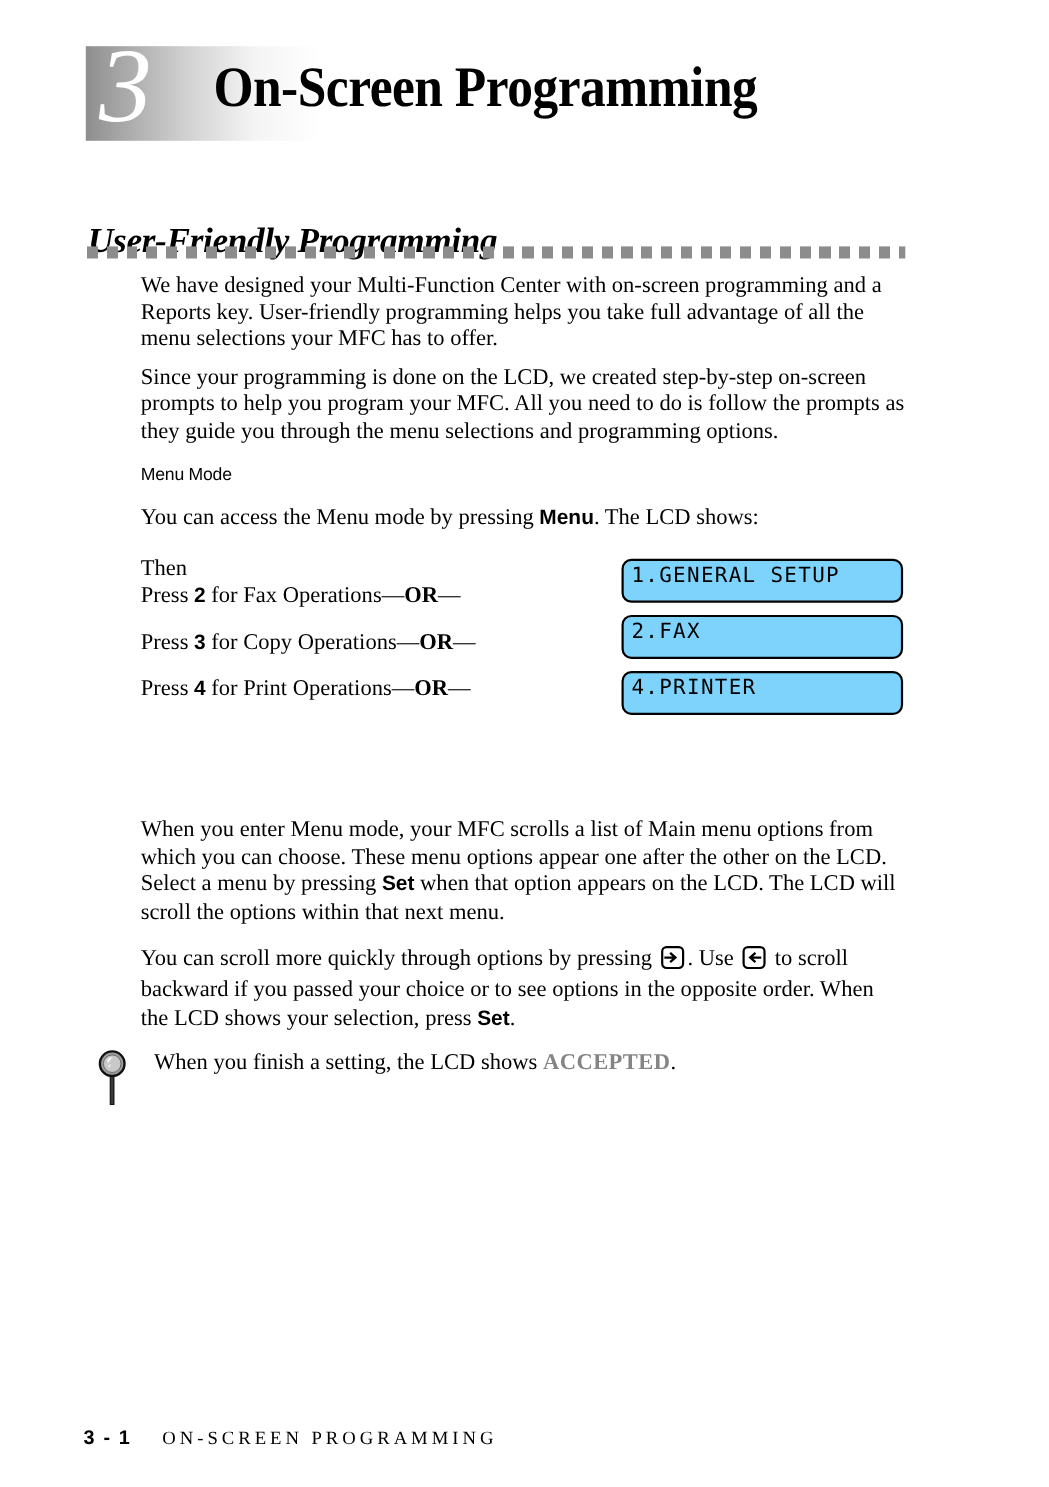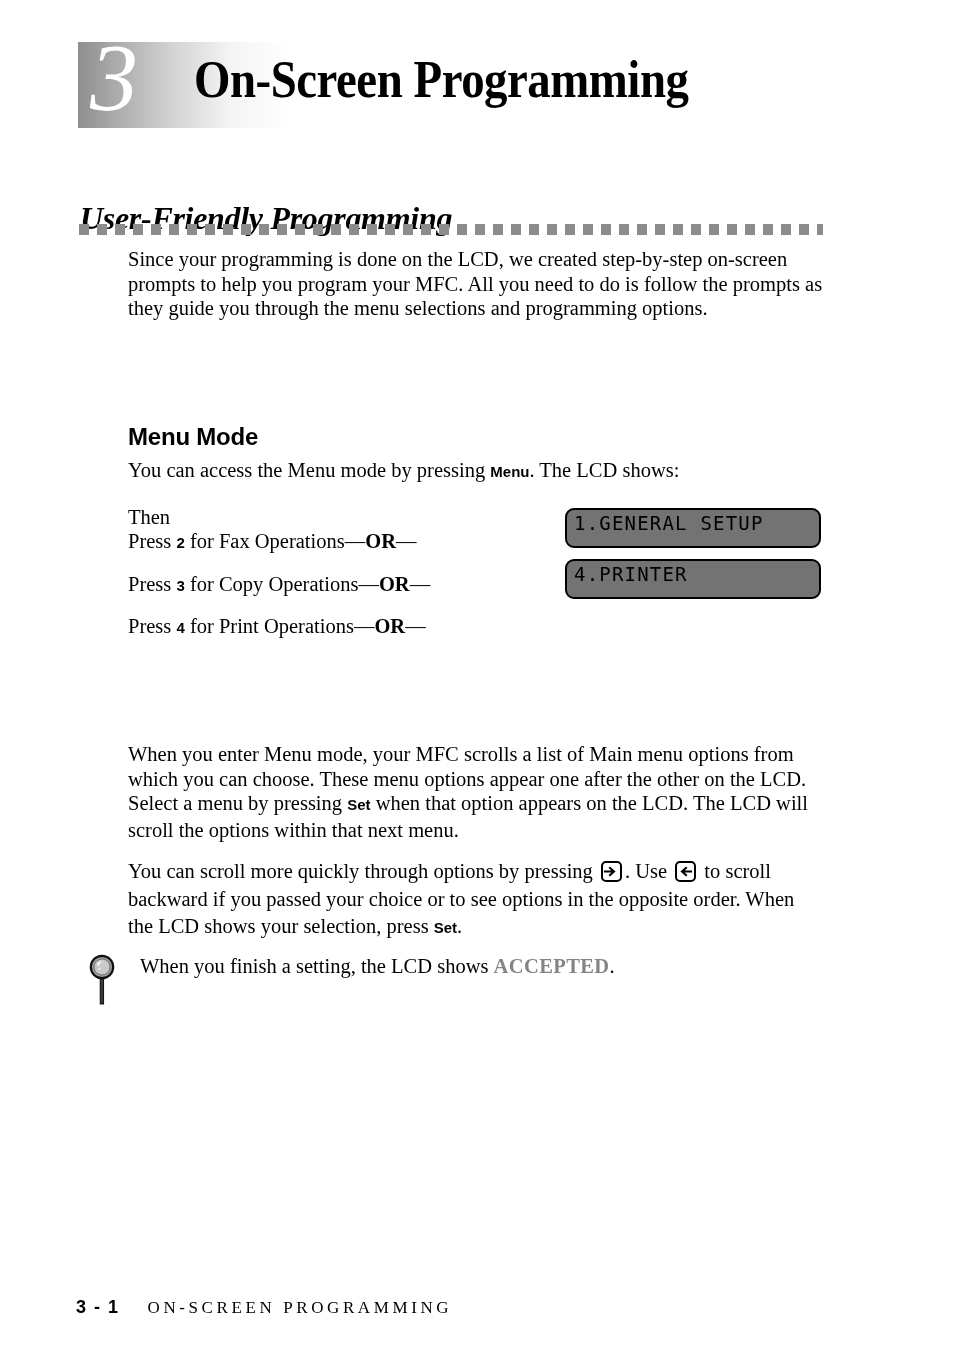--- a/index.html
+++ b/index.html
@@ -89,39 +89,39 @@
     font-size: 20.5px;
     line-height: 24.5px;
     text-align: left;
   }
   p.para { margin: 0 0 0 0; }
   .para + .para { margin-top: 10px; }
 
   .b-sans {
     font-family: "Liberation Sans", sans-serif;
     font-weight: 700;
-    font-size: 15px;
+    font-size: 19px;
   }
   .b-serif {
     font-weight: 700;
   }
   .gray-caps {
     color: #848484;
     font-weight: 700;
     letter-spacing: 0.4px;
   }
 
   
   .sub-heading {
     position: absolute;
     left: 128px;
     top: 423px;
     font-family: "Liberation Sans", sans-serif;
-    font-size: 24px;
-    font-weight: 700;
+    font-size: 16px;
+    font-weight: 400;
     letter-spacing: -0.2px;
   }
 
   
   .press-list {
     position: absolute;
     left: 128px;
     top: 505px;
     width: 420px;
     font-size: 20.5px;
@@ -138,21 +138,21 @@
     width: 258px;
   }
   .lcd-box {
     width: 256px;
     height: 40px;
     border: 2px solid #000000;
     border-radius: 9px;
     box-sizing: border-box;
     margin-bottom: 11px;
     position: relative;
-    background: #737373;
+    background: #7dd3fc;
   }
   .lcd-text {
     position: absolute;
     left: 7px;
     top: 2px;
     font-family: "DejaVu Sans Mono", monospace;
     font-size: 19px;
     letter-spacing: 1.2px;
     white-space: pre;
   }
@@ -226,20 +226,21 @@
   <div class="chapter-badge">
     <span class="chapter-number">3</span>
   </div>
   <div class="chapter-title">On-Screen Programming</div>
 </div>
 
 <div class="section-heading">User-Friendly Programming</div>
 <div class="dash-rule"></div>
 
 <div class="body-col" style="top:247px;">
+  <p class="para">We have designed your Multi-Function Center with on-screen programming and a Reports key. User-friendly programming helps you take full advantage of all the menu selections your MFC has to offer.</p>
   <p class="para">Since your programming is done on the LCD, we created step-by-step on-screen prompts to help you program your MFC. All you need to do is follow the prompts as they guide you through the menu selections and programming options.</p>
 </div>
 
 <div class="sub-heading">Menu Mode</div>
 
 <div class="body-col" style="top:458px;">
   <p class="para"><span>You can access the Menu mode by pressing </span><span class="b-sans">Menu</span><span>. The LCD shows:</span></p>
 </div>
 
 <div class="press-list">
@@ -251,20 +252,23 @@
     <span>Press </span><span class="b-sans">3</span><span> for Copy Operations</span><span>—</span><span class="b-serif">OR</span><span>—</span>
   </div>
   <div class="press-line">
     <span>Press </span><span class="b-sans">4</span><span> for Print Operations</span><span>—</span><span class="b-serif">OR</span><span>—</span>
   </div>
 </div>
 
 <div class="lcd-stack">
   <div class="lcd-box">
     <span class="lcd-text">1.GENERAL SETUP</span>
+  </div>
+  <div class="lcd-box">
+    <span class="lcd-text">2.FAX</span>
   </div>
   <div class="lcd-box">
     <span class="lcd-text">4.PRINTER</span>
   </div>
 </div>
 
 <div class="body-col" style="top:742px;">
   <p class="para"><span>When you enter Menu mode, your MFC scrolls a list of Main menu options from which you can choose. These menu options appear one after the other on the LCD. Select a menu by pressing </span><span class="b-sans">Set</span><span> when that option appears on the LCD. The LCD will scroll the options within that next menu.</span></p>
 </div>
 

